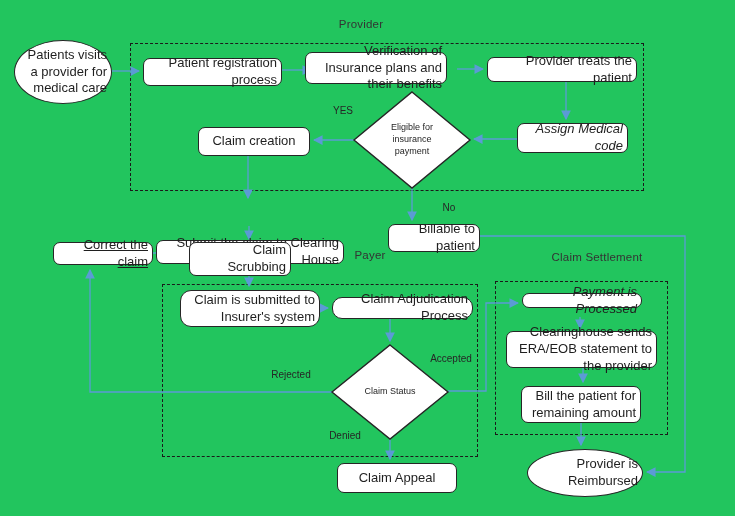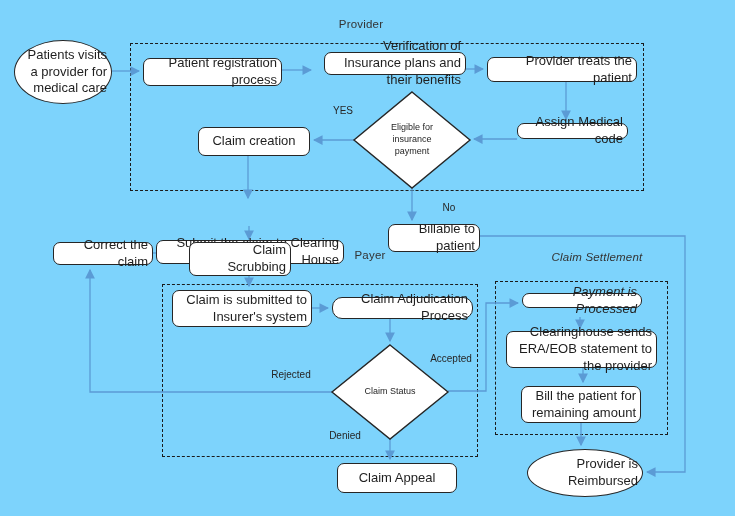--- a/index.html
+++ b/index.html
@@ -1,17 +1,17 @@
 <!DOCTYPE html>
 <html><head>
 <meta charset="utf-8">
 <style>
   html,body{margin:0;padding:0;background:#ffffff;}
   .canvas{
-    position:relative;width:735px;height:516px;background:#7dd3fc;
+    position:relative;width:735px;height:516px;background:#22c55e;
     font-family:"Liberation Sans",sans-serif;color:#1f1f1f;overflow:hidden;
   }
   .layer-svg{position:absolute;left:0;top:0;z-index:2;}
   .region{
     position:absolute;border:1.4px dashed #1a1a1a;background:transparent;z-index:1;
   }
   .region-title{
     position:absolute;font-size:11.5px;color:#333;text-align:center;z-index:4;
     letter-spacing:.2px;
   }
@@ -69,35 +69,35 @@
       <path d="M581,423 L581,445" marker-end="url(#arw)"></path>
     </g>
     <g stroke="#262626" stroke-width="1.4" fill="#ffffff">
       <polygon points="412,92 470,140 412,188 354,140"></polygon>
       <polygon points="390,345 448,392 390,439 332,392"></polygon>
     </g>
   </svg>
 
   <div class="region-title" style="left:321px;top:18px;width:80px;">Provider</div>
   <div class="region-title" style="left:340px;top:249px;width:60px;">Payer</div>
-  <div class="region-title" style="left:537px;top:251px;width:120px;font-style:italic;">Claim Settlement</div>
+  <div class="region-title" style="left:537px;top:251px;width:120px;">Claim Settlement</div>
 
   <div class="node ellipse" style="left:14px;top:40px;width:98px;height:64px;">Patients visits a provider for medical care</div>
   <div class="node ellipse" style="left:527px;top:449px;width:116px;height:48px;">Provider is Reimbursed</div>
 
   <div class="node" style="left:143px;top:58px;width:139px;height:28px;">Patient registration process</div>
-  <div class="node" style="left:324px;top:52px;width:142px;height:23px;">Verification of Insurance plans and their benefits</div>
+  <div class="node" style="left:305px;top:52px;width:142px;height:32px;">Verification of Insurance plans and their benefits</div>
   <div class="node" style="left:487px;top:57px;width:150px;height:25px;">Provider treats the patient</div>
-  <div class="node" style="left:517px;top:123px;width:111px;height:16px;">Assign Medical code</div>
+  <div class="node" style="left:517px;top:123px;width:111px;height:30px;font-style:italic;">Assign Medical code</div>
   <div class="node" style="left:198px;top:127px;width:112px;height:29px;">Claim creation</div>
   <div class="node" style="left:156px;top:202px;width:188px;height:24px;margin-top:38px;">Submit the claim to Clearing House</div>
   <div class="node" style="left:388px;top:224px;width:92px;height:28px;">Billable to patient</div>
-  <div class="node" style="left:53px;top:242px;width:100px;height:23px;">Correct the claim</div>
+  <div class="node" style="left:53px;top:242px;width:100px;height:23px;text-decoration:underline;">Correct the claim</div>
   <div class="node" style="left:189px;top:242px;width:102px;height:34px;">Claim Scrubbing</div>
-  <div class="node" style="left:172px;top:290px;width:140px;height:37px;">Claim is submitted to Insurer's system</div>
+  <div class="node" style="left:180px;top:290px;width:140px;height:37px;border-radius:11px;">Claim is submitted to Insurer's system</div>
   <div class="node" style="left:332px;top:297px;width:141px;height:22px;border-radius:10px;">Claim Adjudication Process</div>
   <div class="node" style="left:337px;top:463px;width:120px;height:30px;">Claim Appeal</div>
   <div class="node" style="left:522px;top:293px;width:120px;height:15px;font-style:italic;">Payment is Processed</div>
   <div class="node" style="left:506px;top:331px;width:151px;height:37px;">Clearinghouse sends ERA/EOB statement to the provider</div>
   <div class="node" style="left:521px;top:386px;width:120px;height:37px;">Bill the patient for remaining amount</div>
 
   <div class="diamond-text" style="left:376px;top:112px;width:72px;height:56px;">Eligible for insurance payment</div>
   <div class="diamond-text" style="left:355px;top:372px;width:70px;height:40px;">Claim Status</div>
 
   <div class="edge-label" style="left:328px;top:105px;width:30px;">YES</div>

